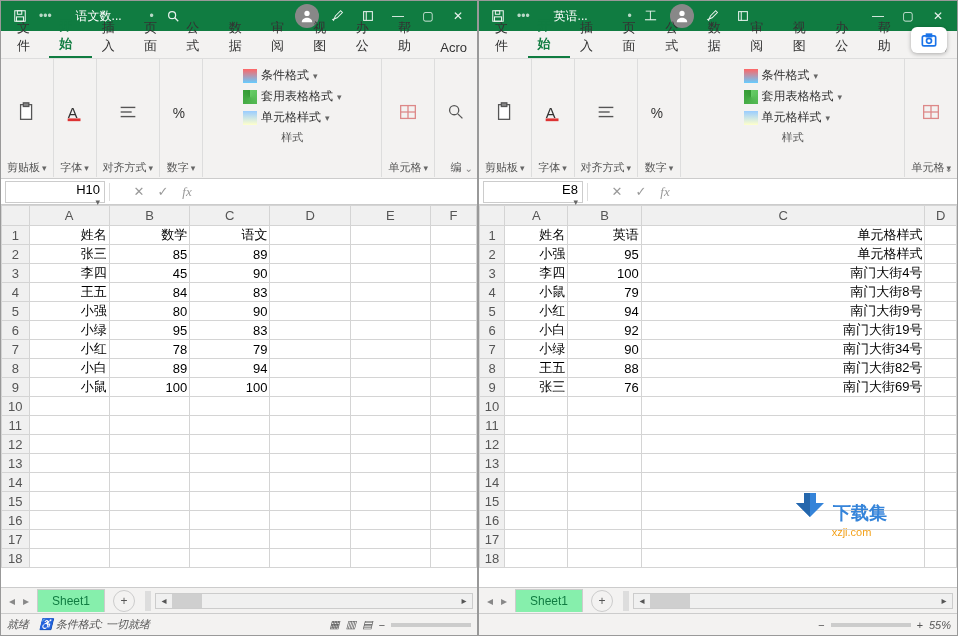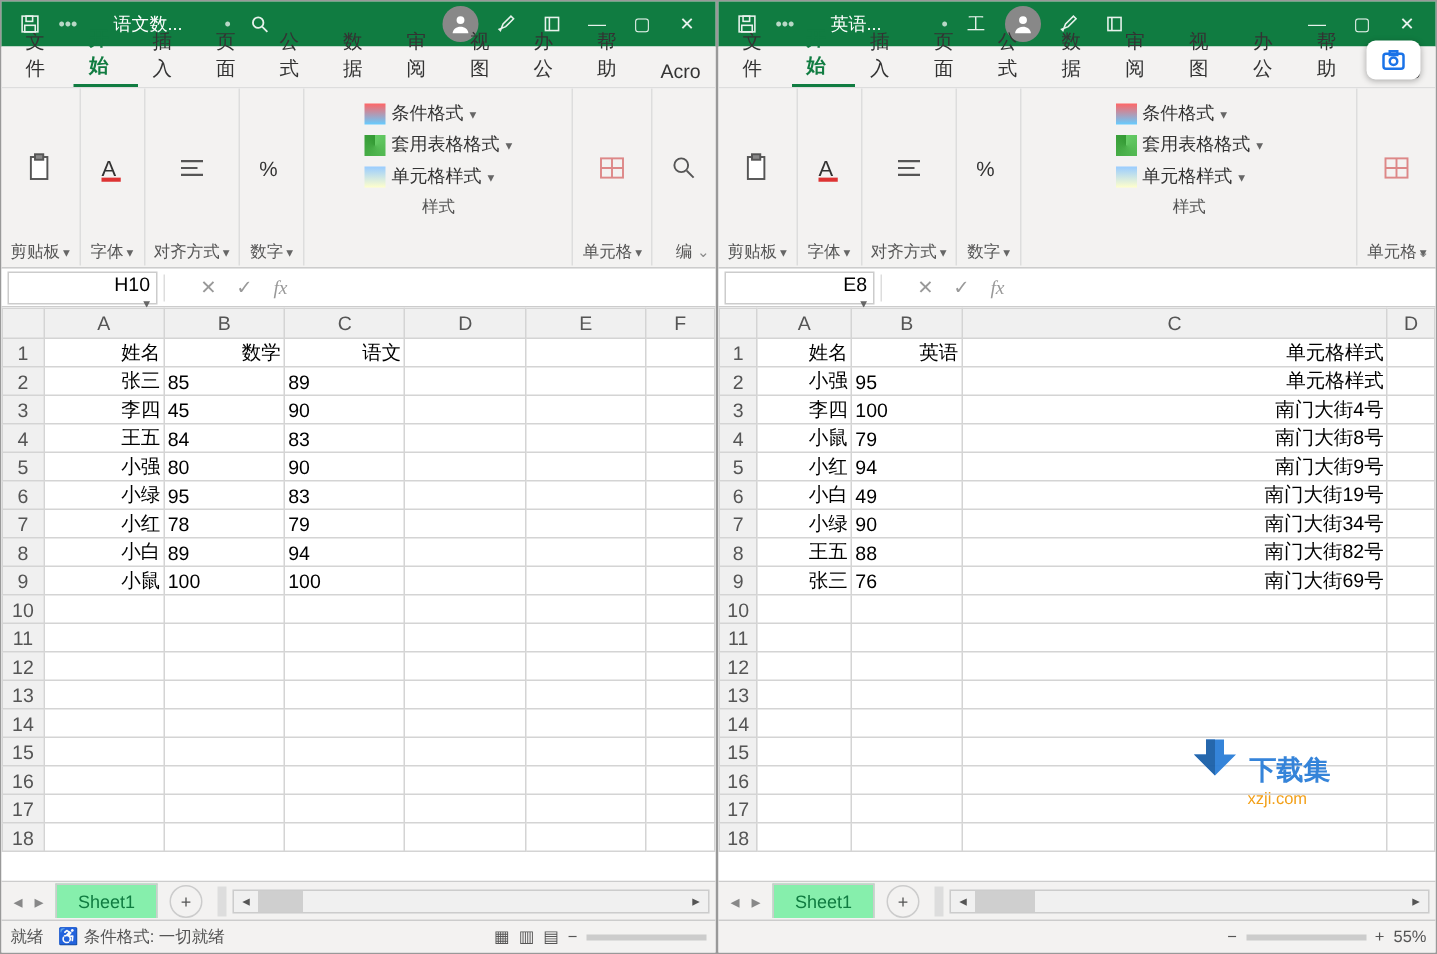--- a/index.html
+++ b/index.html
@@ -41,34 +41,34 @@
   .fb-btns span { width:22px; text-align:center; cursor:pointer; font-size:13px; }
   .fb-btns .fx { font-style:italic; font-family:serif; font-size:13px; }
   .vsep { width:1px; height:18px; background:#ddd; margin:0 4px; }
   
   .grid-area { flex:1; position:relative; overflow:hidden; background:#fff; }
   .grid { border-collapse:collapse; width:100%; table-layout:fixed; }
   .grid td, .grid th { border:1px solid #d4d4d4; height:19px; padding:0 2px; font-size:13px; color:#000; white-space:nowrap; }
   .grid .hrow th { background:#f0f0f0; color:#555; font-weight:normal; text-align:center; height:20px; }
   .grid .rh { background:#f0f0f0; text-align:center; color:#555; width:24px; }
   .grid .corner { background:#f0f0f0; }
-  .num { }
+  .num { text-align:right; }
   .left-align { text-align:right; }
   
   .sheet-tabs { height:26px; border-top:1px solid #ccc; display:flex; align-items:center; background:#f3f2f1; font-size:12px; }
   .sheet-tabs .navbtns { display:flex; padding:0 4px; color:#888; }
   .sheet-tabs .navbtns span { width:14px; text-align:center; cursor:pointer; }
   .sheet-tabs .stab { padding:4px 14px; background:#86efac; border:1px solid #ccc; border-bottom:none; color:#107C41; cursor:pointer; }
   .sheet-tabs .plus { width:22px; height:22px; border:1px solid #ccc; border-radius:50%; display:flex; align-items:center; justify-content:center; margin-left:8px; color:#555; cursor:pointer; }
   .sheet-tabs .hsplit { width:6px; background:#ddd; height:20px; margin-left:10px; }
   .hscroll { flex:1; height:16px; background:#f0f0f0; border:1px solid #ccc; margin:0 4px; position:relative; display:flex; align-items:center; }
   .hscroll .arrow { width:16px; text-align:center; color:#555; font-size:10px; cursor:pointer; }
   .hscroll .thumb { height:14px; background:#cfcfcf; }
   
-  .statusbar { height:22px; border-top:1px solid #ccc; background:#f3f2f1; display:flex; align-items:center; font-size:11px; color:#555; padding:0 6px; gap:10px; }
+  .statusbar { height:22px; border-top:1px solid #ccc; background:#f3f2f1; display:flex; align-items:center; font-size:11px; color:#555; padding:0 6px; gap:10px;font-style:italic; }
   .statusbar .zoom { margin-left:auto; display:flex; align-items:center; gap:6px; }
   .statusbar .zslider { width:80px; height:4px; background:#ccc; position:relative; }
   .watermark { position:absolute; right:70px; bottom:48px; pointer-events:none; opacity:0.95; }
   .watermark .txt { font-size:18px; color:#2b7ed8; font-weight:bold;margin-top:31px; }
   .watermark .sub { font-size:11px; color:#f29b0c; }
   .snip-icon { position:absolute; right:10px; top:26px; width:36px; height:26px; border-radius:6px; background:#fff; box-shadow:0 1px 4px rgba(0,0,0,0.3); display:flex; align-items:center; justify-content:center; }
   .snip-icon svg { width:20px; height:20px; }
 </style>
 </head>
 <body>
@@ -677,21 +677,21 @@
             <tr>
               <td class="rh">5</td>
               <td class="left-align">小红</td>
               <td class="num">94</td>
               <td class="left-align">南门大街9号</td>
               <td class=""></td>
             </tr>
             <tr>
               <td class="rh">6</td>
               <td class="left-align">小白</td>
-              <td class="num">49</td>
+              <td class="num">92</td>
               <td class="left-align">南门大街19号</td>
               <td class=""></td>
             </tr>
             <tr>
               <td class="rh">7</td>
               <td class="left-align">小绿</td>
               <td class="num">90</td>
               <td class="left-align">南门大街34号</td>
               <td class=""></td>
             </tr>

